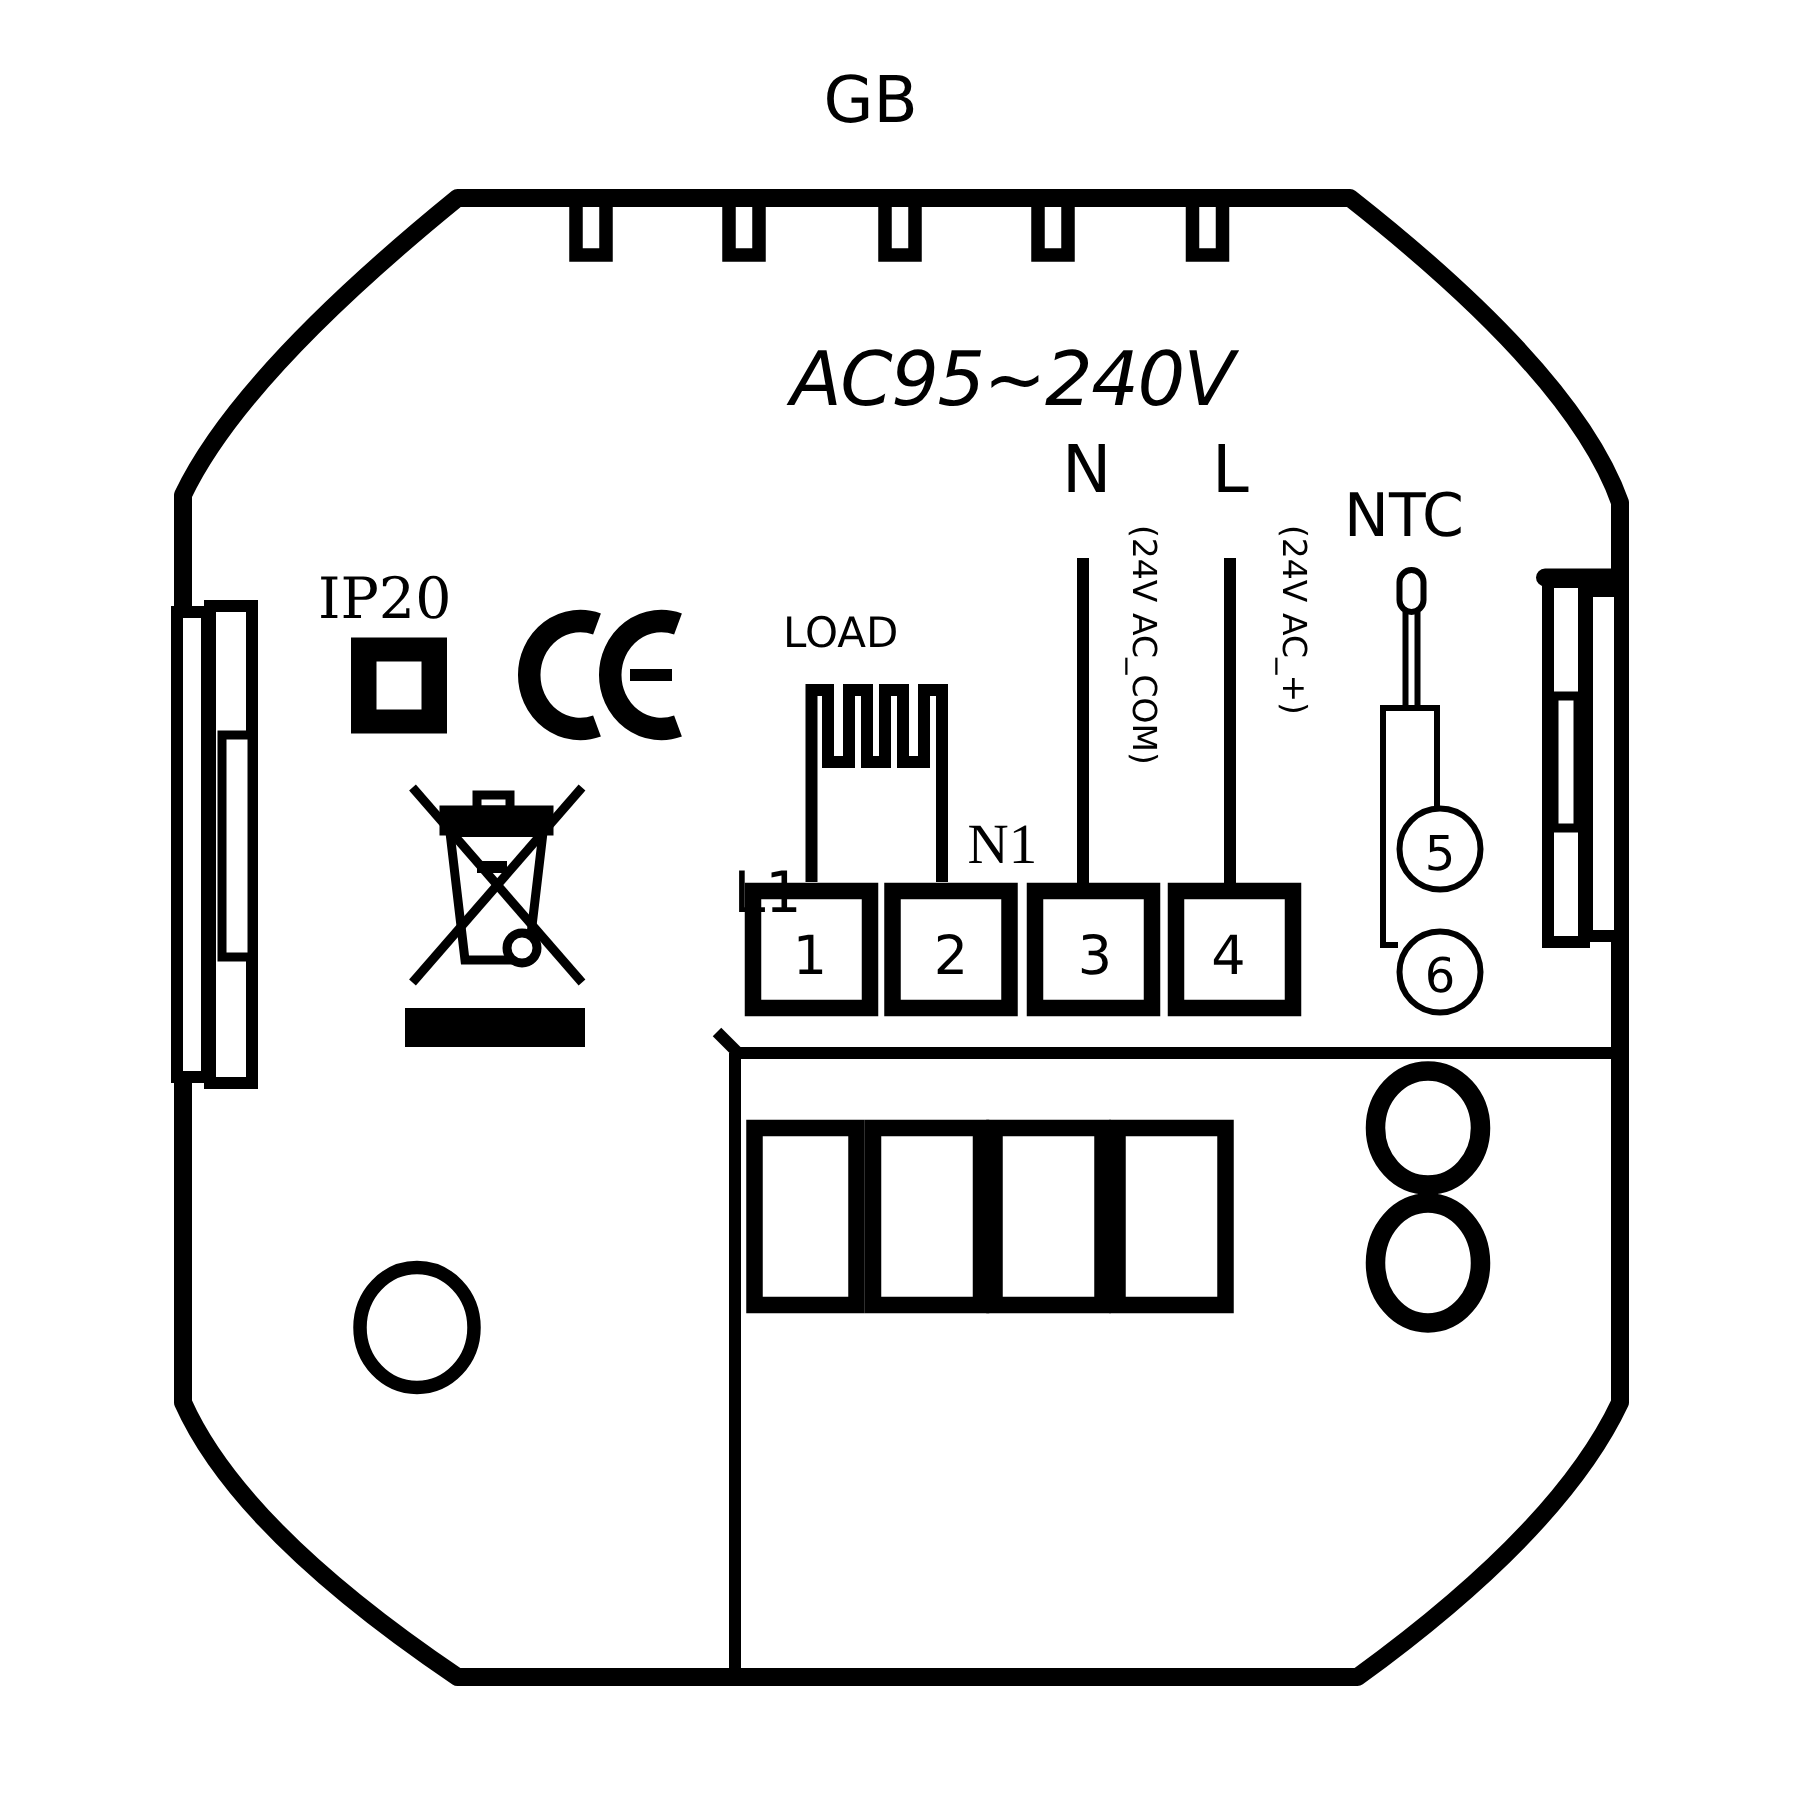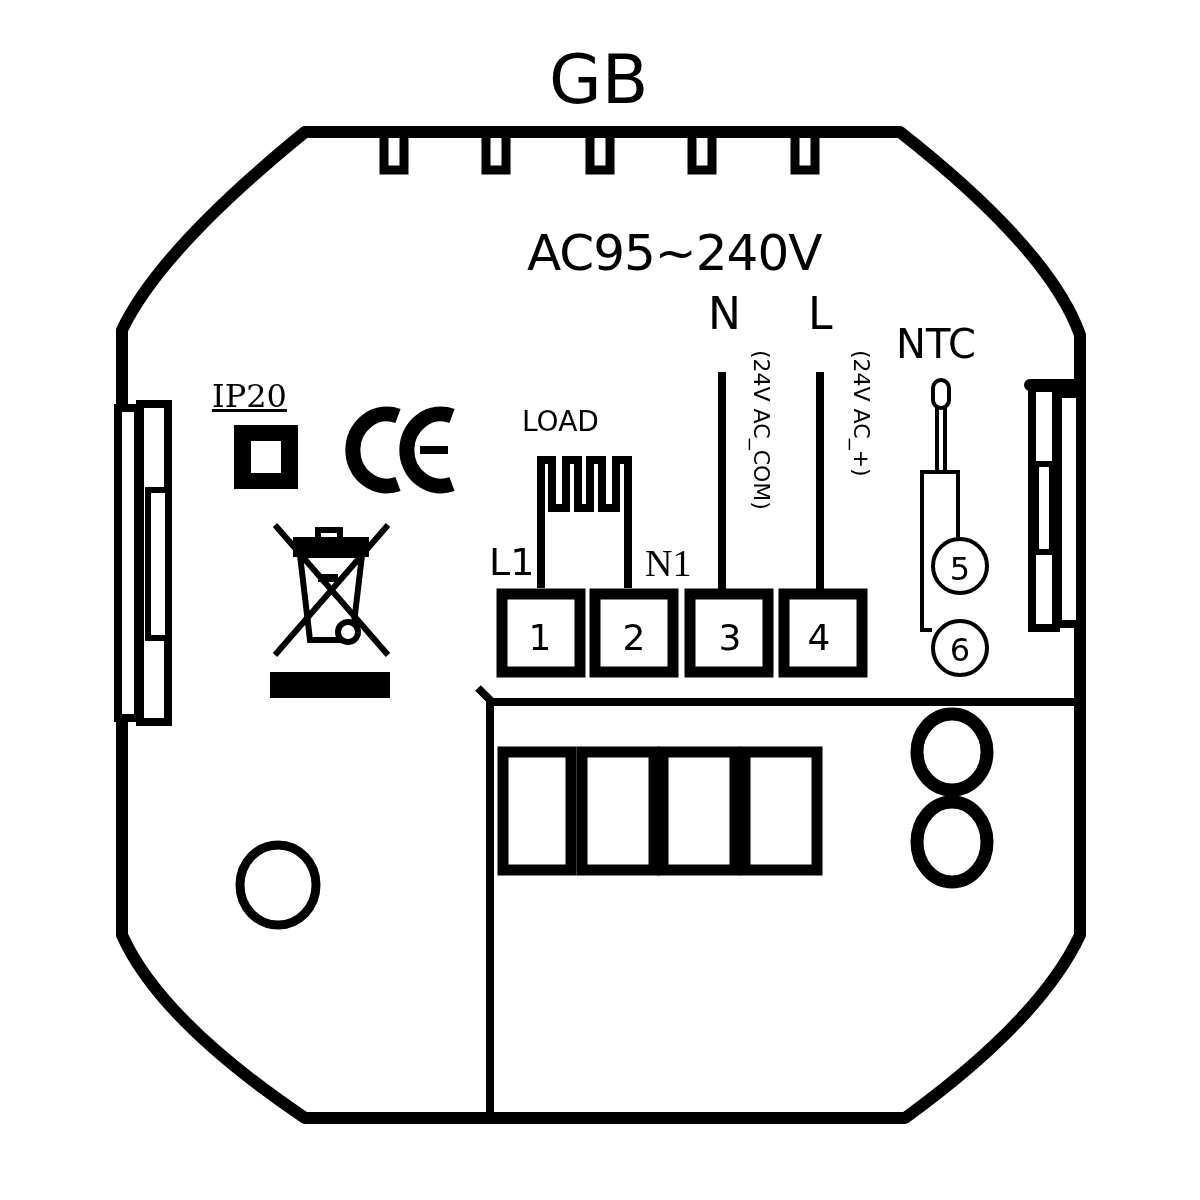--- a/index.html
+++ b/index.html
@@ -1,26 +1,26 @@
 <!DOCTYPE html>
 <html><head>
   <meta charset="utf-8">
   <style>
     html, body { margin: 0; padding: 0; background: #ffffff; }
     body { width: 1200px; height: 1200px; position: relative; overflow: hidden; }
     svg { position: absolute; left: 0; top: 0; }
     .lbl { position: absolute; color: #000; font-family: "DejaVu Sans", sans-serif; white-space: nowrap; line-height: 1; }
-    .lbl-gb { left: 549px; top: 46px; font-size: 68px; }
-    .lbl-ac { left: 527px; top: 228px; font-size: 50px; letter-spacing: -1px; }
+    .lbl-gb { left: 549px; top: 46px; font-size: 43px; }
+    .lbl-ac { left: 527px; top: 228px; font-size: 50px; letter-spacing: -1px; font-style: italic; }
     .lbl-n { left: 708px; top: 292px; font-size: 44px; }
     .lbl-l { left: 808px; top: 292px; font-size: 44px; }
     .lbl-ntc { left: 896px; top: 324px; font-size: 40px; }
-    .lbl-ip { left: 212px; top: 380px; font-size: 32px; font-family: "DejaVu Serif", serif; text-decoration: underline; }
+    .lbl-ip { left: 212px; top: 380px; font-size: 38px; font-family: "DejaVu Serif", serif; }
     .lbl-load { left: 522px; top: 408px; font-size: 28px; }
-    .lbl-l1 { left: 489px; top: 543px; font-size: 38px; }
+    .lbl-l1 { left: 489px; top: 576px; font-size: 38px; }
     .lbl-n1 { left: 645px; top: 544px; font-size: 38px; font-family: Liberation Serif, serif; }
     .vtext { position: absolute; font-family: "DejaVu Sans", sans-serif; font-size: 22px; color: #000;
              transform-origin: 0 0; transform: rotate(90deg); white-space: nowrap; line-height: 1; }
     .vt-com { left: 772px; top: 350px; }
     .vt-plus { left: 872px; top: 350px; }
     .term-num { position: absolute; font-family: "DejaVu Sans", sans-serif; font-size: 36px; color: #000; width: 80px; text-align: center; line-height: 1; }
     .t1 { left: 500px; top: 620px; }
     .t2 { left: 594px; top: 620px; }
     .t3 { left: 690px; top: 620px; }
     .t4 { left: 779px; top: 620px; }

